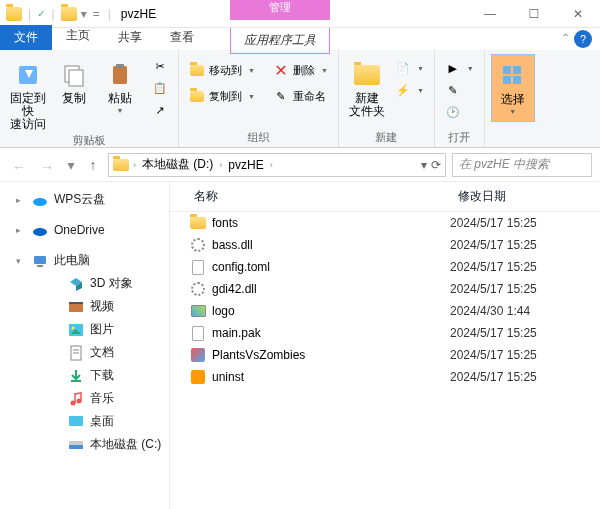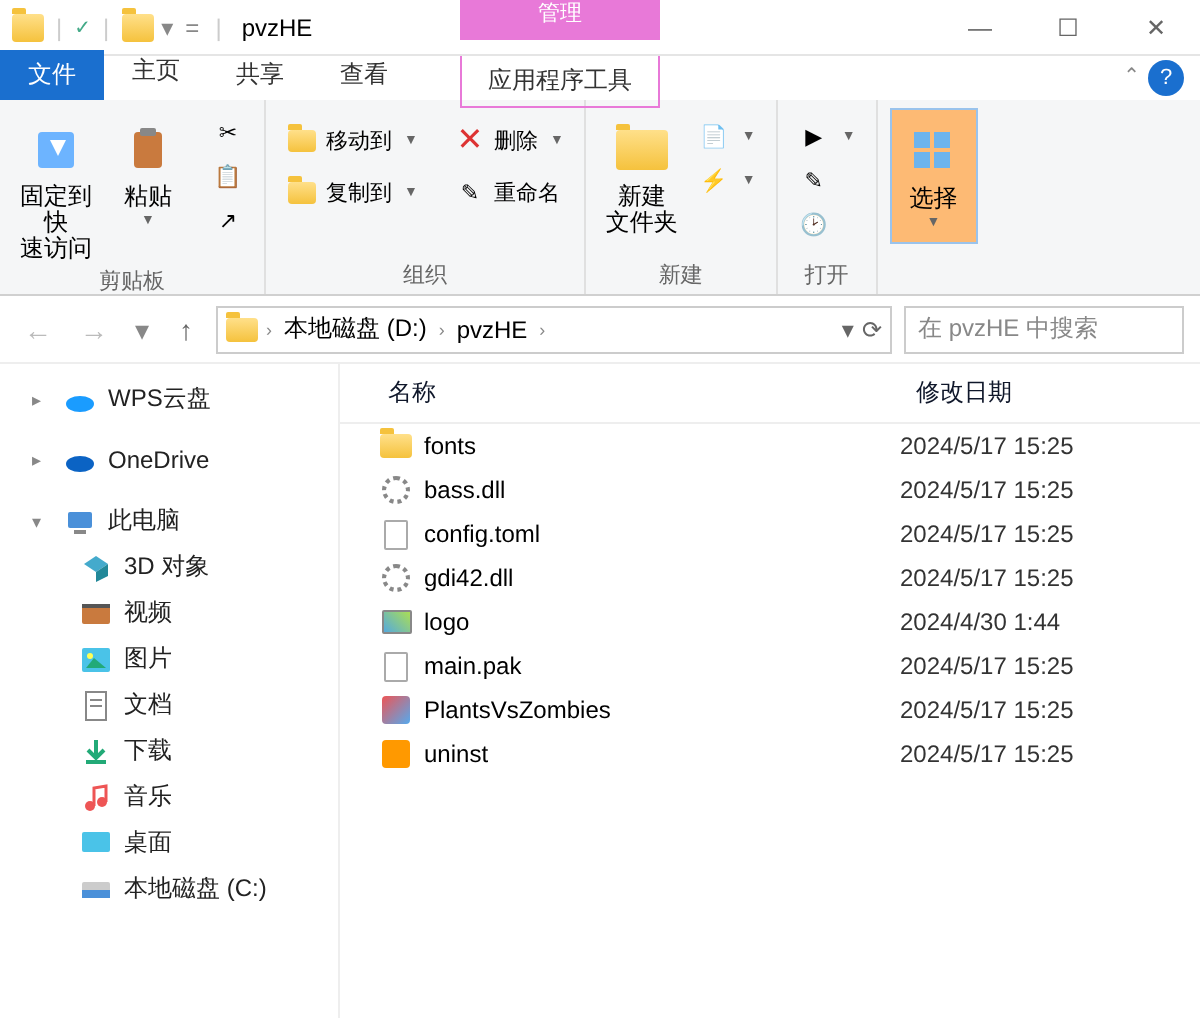--- a/index.html
+++ b/index.html
@@ -14,21 +14,21 @@
 .titlebar .title-text { padding-left: 4px; }
 .titlebar .spacer { flex:1; }
 .titlebar .manage-tab { position: absolute; left: 230px; top: 0; width: 100px; height: 20px; background: #e879d8; color:#fff; text-align:center; font-size:11px; line-height:14px; }
 .titlebar .wincontrols { display:flex; height:100%; }
 .titlebar .wincontrols div { width: 44px; display:flex; align-items:center; justify-content:center; font-size:12px; color:#666; }
 
 .tabs { height: 22px; display:flex; align-items:flex-end; background:#fff; position: relative; }
 .tabs .file-tab { background:#1a6fcf; color:#fff; padding: 4px 14px; font-size:12px; }
 .tabs .tab { padding: 4px 14px; font-size:12px; color:#333; }
 .tabs .tab.active { border-bottom: 2px solid #fff; }
-.tabs .tool-tab { position:absolute; left:230px; top:0; width:100px; text-align:center; padding:4px 0; border:1px solid #e879d8; border-top:none; color:#333; font-size:12px; }
+.tabs .tool-tab { position:absolute; left:230px; top:0; width:100px; text-align:center; padding:4px 0; border:1px solid #e879d8; border-top:none; color:#333; font-size:12px;font-style:italic; }
 .tabs .help { position:absolute; right:8px; top:2px; width:18px; height:18px; border-radius:50%; background:#1a6fcf; color:#fff; text-align:center; line-height:18px; font-size:11px; }
 .tabs .chev { position:absolute; right:30px; top:4px; color:#888; font-size:10px; }
 
 .ribbon { height: 98px; background:#f5f6f7; border-bottom:1px solid #d0d0d0; display:flex; }
 .rgroup { border-right:1px solid #e0e0e0; display:flex; flex-direction:column; padding: 4px 6px 0; }
 .rgroup .body { flex:1; display:flex; align-items:flex-start; gap:2px; }
 .rgroup .label { text-align:center; font-size:11px; color:#666; padding:2px 0; }
 .bigbtn { display:flex; flex-direction:column; align-items:center; width:44px; padding-top:6px; gap:2px; }
 .bigbtn .ico { width:30px; height:30px; display:flex; align-items:center; justify-content:center; }
 .bigbtn .txt { font-size:12px; text-align:center; line-height:13px; }
@@ -38,28 +38,28 @@
 .smallbtn .ico { width:16px; height:16px; display:inline-flex; align-items:center; justify-content:center; }
 .smallbtn .drop { font-size:7px; color:#666; margin-left:2px; }
 .sel-btn { border:1px solid #9ac3ec; background:#fdba74; padding:6px; }
 
 .addrbar { height:34px; display:flex; align-items:center; gap:6px; padding:0 8px; border-bottom:1px solid #eee; }
 .addrbar .navbtn { width:22px; height:22px; border-radius:50%; color:#bbb; display:flex; align-items:center; justify-content:center; font-size:14px; }
 .addrbar .path { flex:1; height:24px; border:1px solid #ccc; display:flex; align-items:center; padding:0 4px; gap:2px; font-size:12px; }
 .addrbar .path span.crumb { padding: 0 2px; }
 .addrbar .path .arr { color:#888; font-size:9px; padding:0 2px; }
 .addrbar .path .actions { margin-left:auto; display:flex; gap:4px; color:#666; }
-.addrbar .search { width:140px; height:24px; border:1px solid #ccc; display:flex; align-items:center; padding:0 6px; color:#888; gap:6px; }
+.addrbar .search { width:140px; height:24px; border:1px solid #ccc; display:flex; align-items:center; padding:0 6px; color:#888; gap:6px;font-style:italic; }
 
 .content { display:flex; height: calc(509px - 28px - 22px - 98px - 34px); }
 .sidebar { width:170px; border-right:1px solid #eee; overflow:auto; padding-top:6px; }
 .side-item { display:flex; align-items:center; gap:6px; padding:3px 0 3px 16px; font-size:12px; color:#222; white-space:nowrap; }
 .side-item .exp { width:10px; font-size:9px; color:#888; }
 .side-item .ico { width:16px; height:16px; display:inline-flex; align-items:center; justify-content:center; }
-.side-item.sub { padding-left: 24px; text-align: right; }
+.side-item.sub { padding-left: 52px; text-align: right; }
 .side-group-gap { height:8px; }
 
 .filelist { flex:1; overflow:auto; }
 .filelist .header { display:flex; border-bottom:1px solid #eee; color:#0f172a; font-size:12px; }
 .filelist .header .col { padding:6px 8px; }
 .filelist .header .col.name { flex:1; padding-left:24px; }
 .filelist .header .col.date { width:150px; }
 .filelist .row { display:flex; align-items:center; font-size:12px; padding:3px 0; }
 .filelist .row .name { flex:1; display:flex; align-items:center; gap:6px; padding-left:20px; }
 .filelist .row .ico { width:16px; height:16px; display:inline-flex; align-items:center; justify-content:center; }
@@ -115,20 +115,29 @@
     <div class="body">
       <div class="bigbtn">
         <div class="ico">
             <svg width="26" height="26">
               <rect x="4" y="4" width="18" height="18" fill="#6db4ff" rx="2"></rect>
               <path d="M10 8 L18 8 L14 16 Z" fill="#fff"></path>
             </svg>
           </div>
         <div class="txt" style="white-space:pre-line">固定到快
 速访问</div>
+      </div>
+      <div class="bigbtn">
+        <div class="ico">
+            <svg width="26" height="26">
+              <rect x="4" y="4" width="14" height="16" fill="#fff" stroke="#888"></rect>
+              <rect x="8" y="8" width="14" height="16" fill="#fff" stroke="#888"></rect>
+            </svg>
+          </div>
+        <div class="txt">复制</div>
       </div>
       <div class="bigbtn">
         <div class="ico">
             <svg width="26" height="26">
               <rect x="6" y="4" width="14" height="18" fill="#c97a3e" rx="2"></rect>
               <rect x="9" y="2" width="8" height="4" fill="#888" rx="1"></rect>
             </svg>
           </div>
         <div class="txt">粘贴</div>
         <span class="drop">▼</span>

